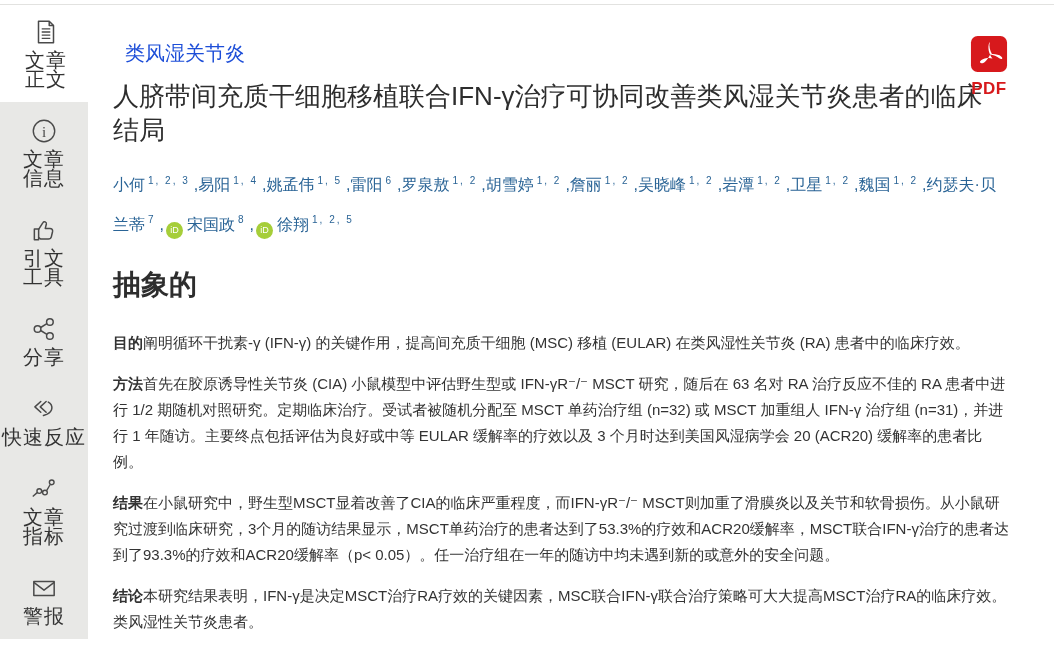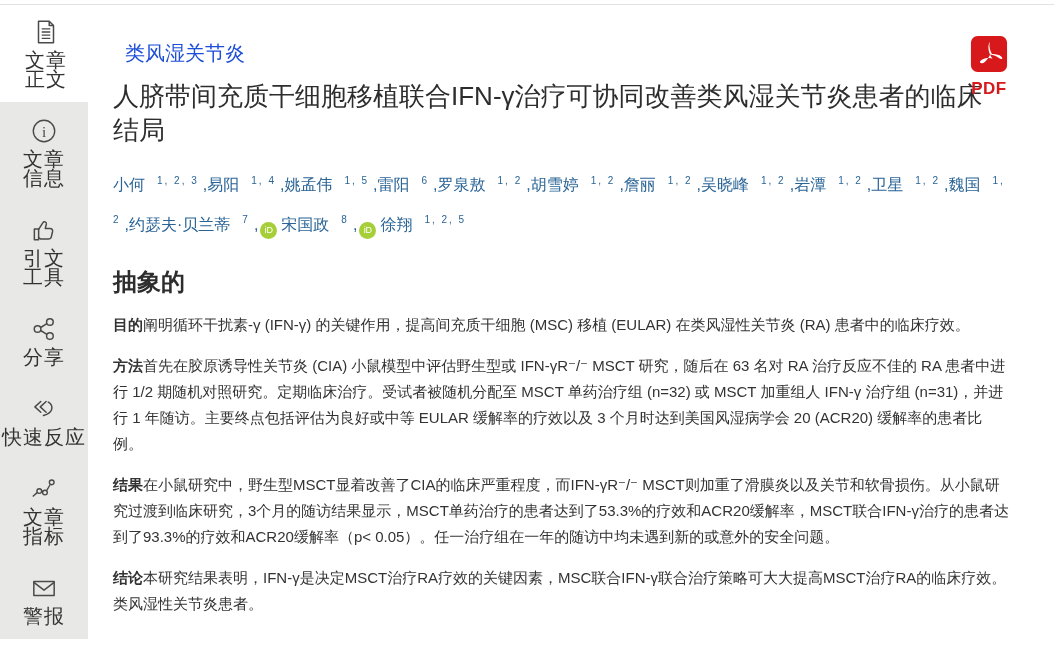--- a/index.html
+++ b/index.html
@@ -28,31 +28,31 @@
   .category{font-size:20px;color:#1d4ed8;margin:12px;}
   .title{
     font-size:26px;line-height:34px;font-weight:normal;color:#2d2d2d;
     margin:5px 0 0 0;max-width:880px;
   }
   .pdf-box{position:absolute;top:35px;right:42px;width:46px;text-align:center;cursor:pointer;}
   .pdf-label{display:block;font-size:17px;font-weight:bold;color:#d7191c;margin-top:2px;letter-spacing:0.5px;}
 
   .authors{font-size:16px;line-height:35px;margin:16px 0 0 0;color:#2a6496;max-width:900px;}
   .aname{color:#2a6496;text-decoration:none;cursor:pointer;}
-  .authors sup{font-size:10px;color:#2a6496;letter-spacing:2px;margin-left:12px;margin-right:4px;}
+  .authors sup{font-size:10px;color:#2a6496;letter-spacing:2px;margin-left:3px;margin-right:4px;}
   .sep{color:#2a6496;}
   .orcid{
     display:inline-flex;width:17px;height:17px;border-radius:50%;background:#a6ce39;
     color:#fff;font-size:9px;font-weight:normal;align-items:center;justify-content:center;
     vertical-align:-3px;margin:0 4px 0 2px;font-style:normal;cursor:pointer;
   }
   .corr{font-size:14px;line-height:24px;margin:11px 0 0 0;color:#333;max-width:900px;}
   .corr a{color:#2a6496;text-decoration:none;cursor:pointer;}
 
-  .abs-heading{font-size:24px;font-weight:bold;color:#2d2d2d;margin:24px 0 14px 0;}
+  .abs-heading{font-size:28px;font-weight:bold;color:#2d2d2d;margin:24px 0 26px 0;}
   .abs-para{font-size:15px;line-height:26px;margin:0 0 15px 0;color:#333;max-width:900px;}
   .abs-para b{font-weight:bold;}
 </style>
 </head>
 <body>
 
 <div class="top-rule"></div>
 
 <div class="sidebar">
 

